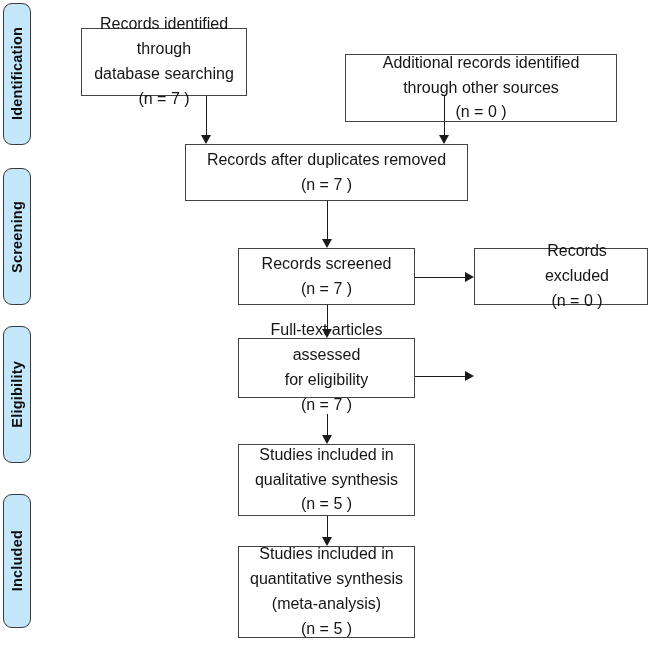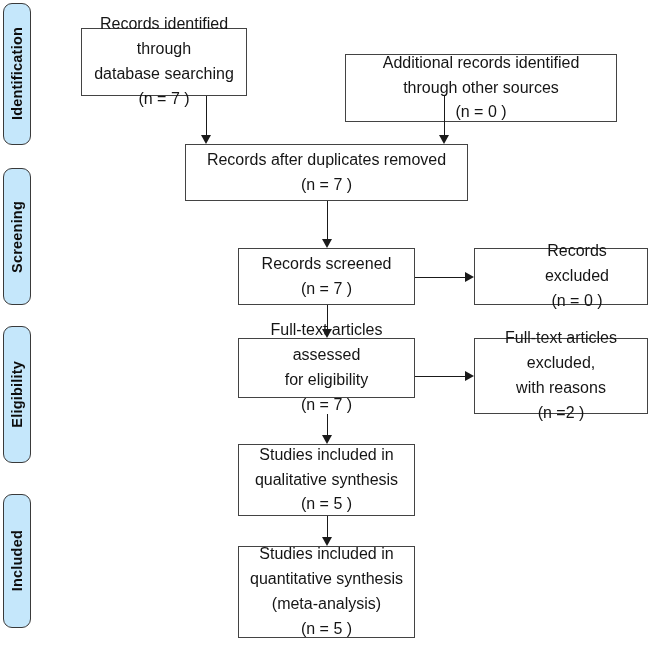--- a/index.html
+++ b/index.html
@@ -137,25 +137,20 @@
     <span class="box-text">Records excluded
 (n = 0  )</span>
   </div>
 
   <div class="flow-box" style="left:238px; top:338px; width:177px; height:60px;">
     <span class="box-text">Full-text articles assessed
 for eligibility
 (n = 7  )</span>
   </div>
 
-  <div class="flow-box" style="left:474px; top:338px; width:174px; height:76px;">
-    <span class="box-text">Full-text articles excluded,
-with reasons
-(n =2 )</span>
-  </div>
 
   <div class="flow-box" style="left:238px; top:444px; width:177px; height:72px;">
     <span class="box-text">Studies included in
 qualitative synthesis
 (n = 5 )</span>
   </div>
 
   <div class="flow-box" style="left:238px; top:546px; width:177px; height:92px;">
     <span class="box-text">Studies included in
 quantitative synthesis

